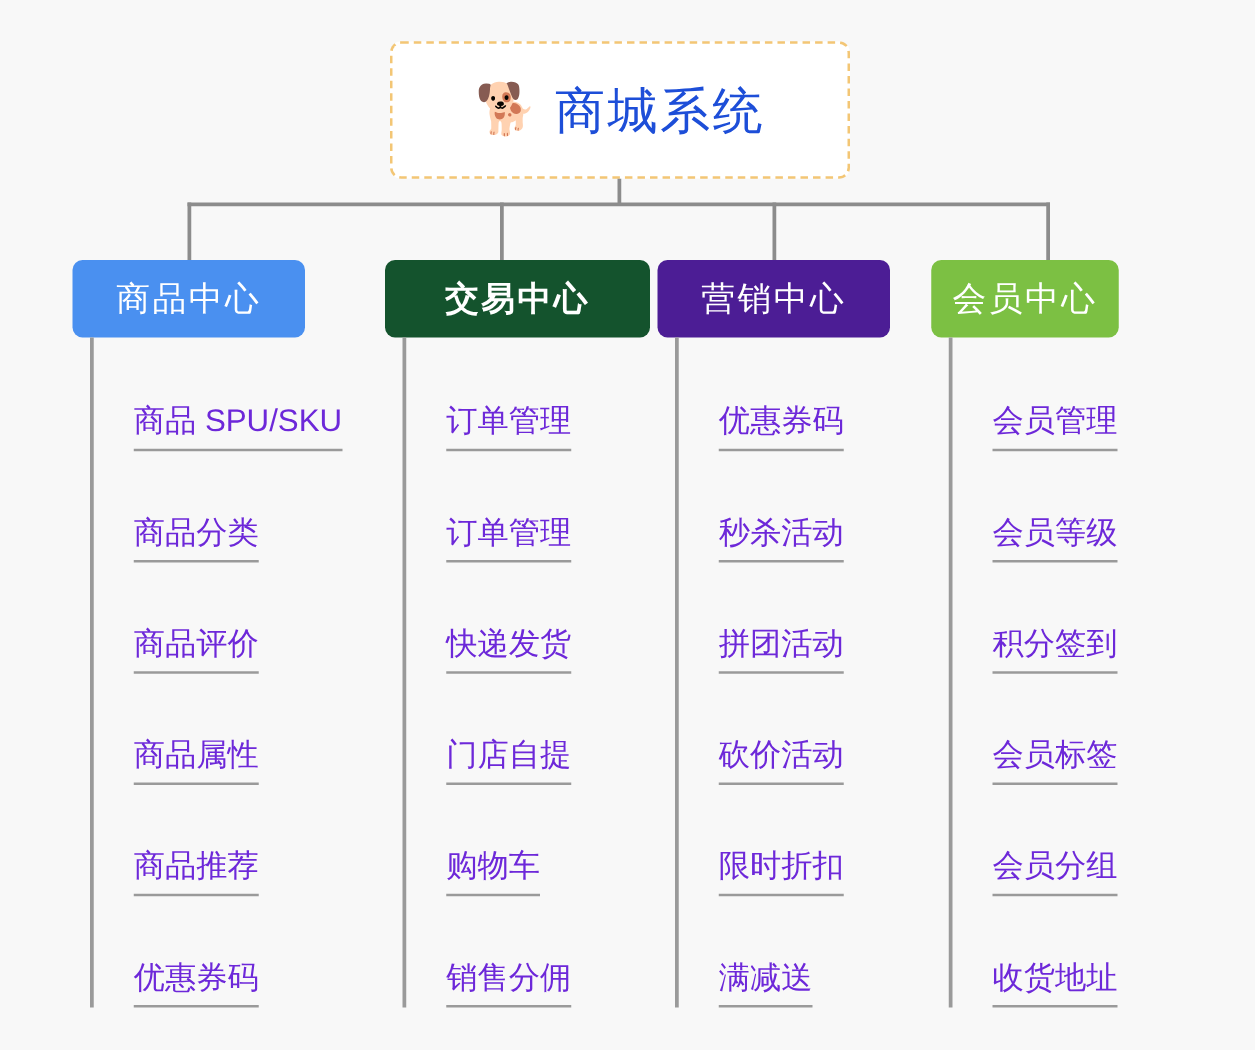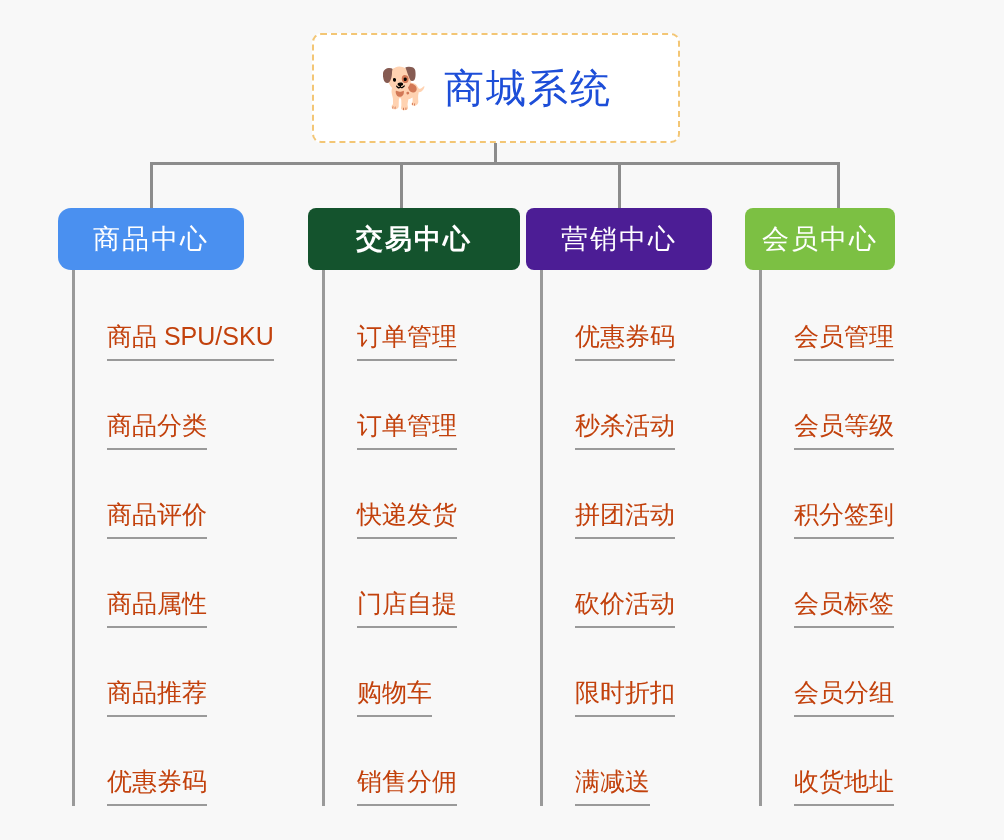--- a/index.html
+++ b/index.html
@@ -99,21 +99,21 @@
     box-sizing: border-box;
     display: flex;
     align-items: flex-end;
     position: relative;
   }
   .leaf-label {
     display: inline-block;
     margin-left: 32px;
     padding-bottom: 6px;
     font-size: 25px;
-    color: #c2410c;
+    color: #6d28d9;
     white-space: nowrap;
     border-bottom: 2px solid #9a9a9a;
   }
 </style>
 </head>
 <body style="background: rgb(248, 248, 248);">
 
 <div id="mindmap">
 
   <div class="root-node" style="border-color: rgb(243, 198, 117);">
@@ -122,21 +122,21 @@
   </div>
 
   <div class="conn conn-stem" style="background: rgb(140, 140, 140);"></div>
   <div class="conn conn-bus" style="background: rgb(140, 140, 140);"></div>
   <div class="conn conn-drop" style="left: 150px; background: rgb(140, 140, 140);"></div>
   <div class="conn conn-drop" style="left: 400px; background: rgb(140, 140, 140);"></div>
   <div class="conn conn-drop" style="left: 618px; background: rgb(140, 140, 140);"></div>
   <div class="conn conn-drop" style="left: 837px; background: rgb(140, 140, 140);"></div>
 
   <div class="branch" style="left:58px;">
-    <div class="branch-header" style="width: 186px; background: rgb(74, 144, 240); border-radius: 13px;">
+    <div class="branch-header" style="width: 186px; background: rgb(74, 144, 240);">
       <span>商品中心</span>
     </div>
     <div class="branch-body">
       <div class="leaf">
           <span class="leaf-label">商品 SPU/SKU</span>
         </div>
       <div class="leaf">
           <span class="leaf-label">商品分类</span>
         </div>
       <div class="leaf">

